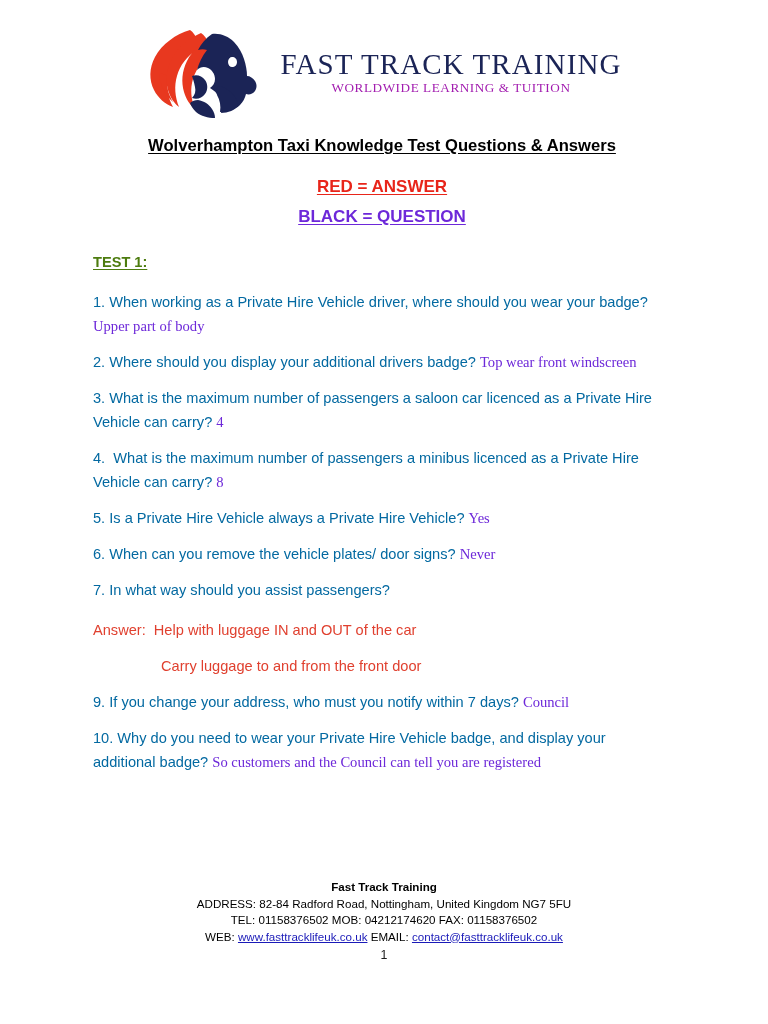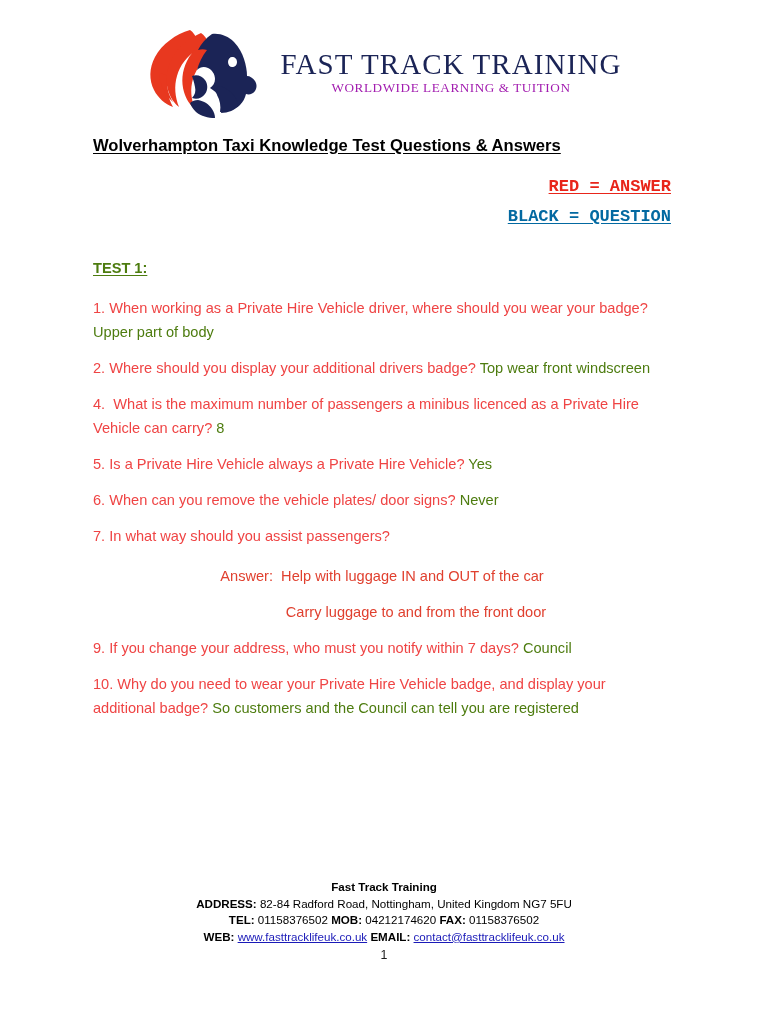--- a/index.html
+++ b/index.html
@@ -72,67 +72,66 @@
   .doc {
     position: absolute;
     left: 93px;
     top: 134px;
     width: 578px;
     font-size: 14.6px;
     line-height: 24px;
   }
 
   .doc-title {
-    text-align: left;
+    text-align: center;
     font-weight: bold;
     font-size: 16.6px;
     line-height: 24px;
     text-decoration: underline;
     text-underline-offset: 2px;
     color: #000000;
     margin: 0 0 14px 0;
     white-space: nowrap;
   }
 
   .legend {
-    text-align: right;
-    margin: 0 0 24px 0;
-    font-family: Liberation Mono, monospace;
+    text-align: center;
+    margin: 0 0 18px 0;
   }
   .legend-line {
     font-weight: bold;
     font-size: 17px;
     line-height: 30px;
     text-decoration: underline;
     text-underline-offset: 2px;
     display: block;
   }
   .legend-red   { color: #e8251a; }
-  .legend-black { color: #0369a1; }
+  .legend-black { color: #6d28d9; }
 
   .test-label {
     font-weight: bold;
     font-size: 14.6px;
     text-decoration: underline;
     text-underline-offset: 2px;
     color: #4d7c0f;
     margin: 0 0 16px 0;
   }
 
   .qa {
     margin: 0 0 12px 0;
     color: #1a1a1a;
     white-space: pre-wrap;
   }
   .qa:last-child { margin-bottom: 12px; }
 
-  .q { color: #ef4444; }
-  .a { color: #4d7c0f; }
-
-  .answer-block { margin: 16px 0 12px 0; text-align: center; }
+  .q { color: #0369a1; }
+  .a { color: #6d28d9; font-family: Liberation Serif, serif; }
+
+  .answer-block { margin: 16px 0 12px 0; }
   .answer-line {
     color: #e0402f;
     white-space: pre-wrap;
     margin: 0;
   }
   .answer-line.indented { padding-left: 68px; }
   .answer-line.spaced  { margin-top: 12px; }
 
   
   .footer {
@@ -140,21 +139,21 @@
     left: 0;
     top: 879px;
     width: 768px;
     text-align: center;
     font-size: 11.6px;
     line-height: 16.5px;
     color: #000000;
   }
   .footer-name { font-weight: bold; }
   .footer-line { white-space: pre-wrap; }
-  .footer-label { font-weight: bold; margin-top: 20px; }
+  .footer-label { font-weight: normal; margin-top: 20px; }
   .footer-link {
     color: #1a1ab8;
     text-decoration: underline;
     text-underline-offset: 1px;
   }
   .page-number {
     position: absolute;
     left: 0;
     top: 947px;
     width: 768px;
@@ -201,20 +200,21 @@
       <span class="legend-line legend-red">RED = ANSWER</span>
       <span class="legend-line legend-black">BLACK = QUESTION</span>
     </div>
 
     <div class="test-label">TEST 1:</div>
 
     <p class="qa"><span class="q">1. When working as a Private Hire Vehicle driver, where should you wear your badge? </span><span class="a">Upper part of body</span></p>
 
     <p class="qa"><span class="q">2. Where should you display your additional drivers badge? </span><span class="a">Top wear front windscreen</span></p>
 
+    <p class="qa"><span class="q">3. What is the maximum number of passengers a saloon car licenced as a Private Hire Vehicle can carry? </span><span class="a">4</span></p>
 
     <p class="qa"><span class="q">4.  What is the maximum number of passengers a minibus licenced as a Private Hire Vehicle can carry? </span><span class="a">8</span></p>
 
     <p class="qa"><span class="q">5. Is a Private Hire Vehicle always a Private Hire Vehicle? </span><span class="a">Yes</span></p>
 
     <p class="qa"><span class="q">6. When can you remove the vehicle plates/ door signs? </span><span class="a">Never</span></p>
 
     <p class="qa"><span class="q">7. In what way should you assist passengers?</span></p>
     <div class="answer-block">
       <p class="answer-line">Answer:  Help with luggage IN and OUT of the car</p>

